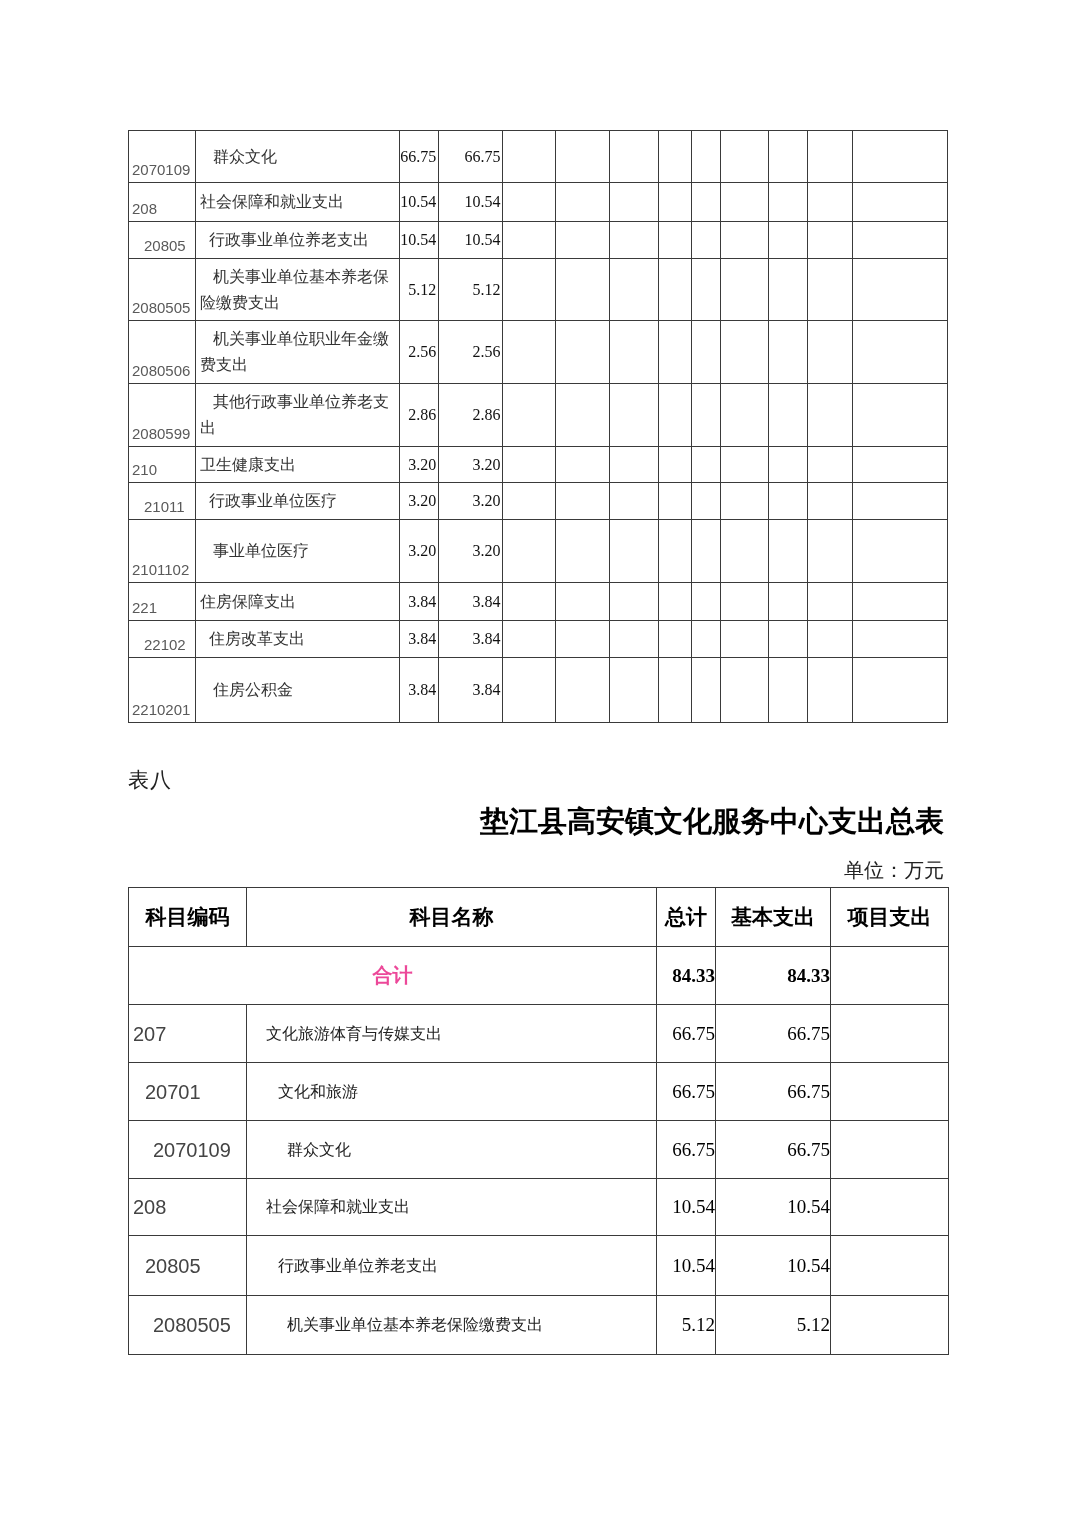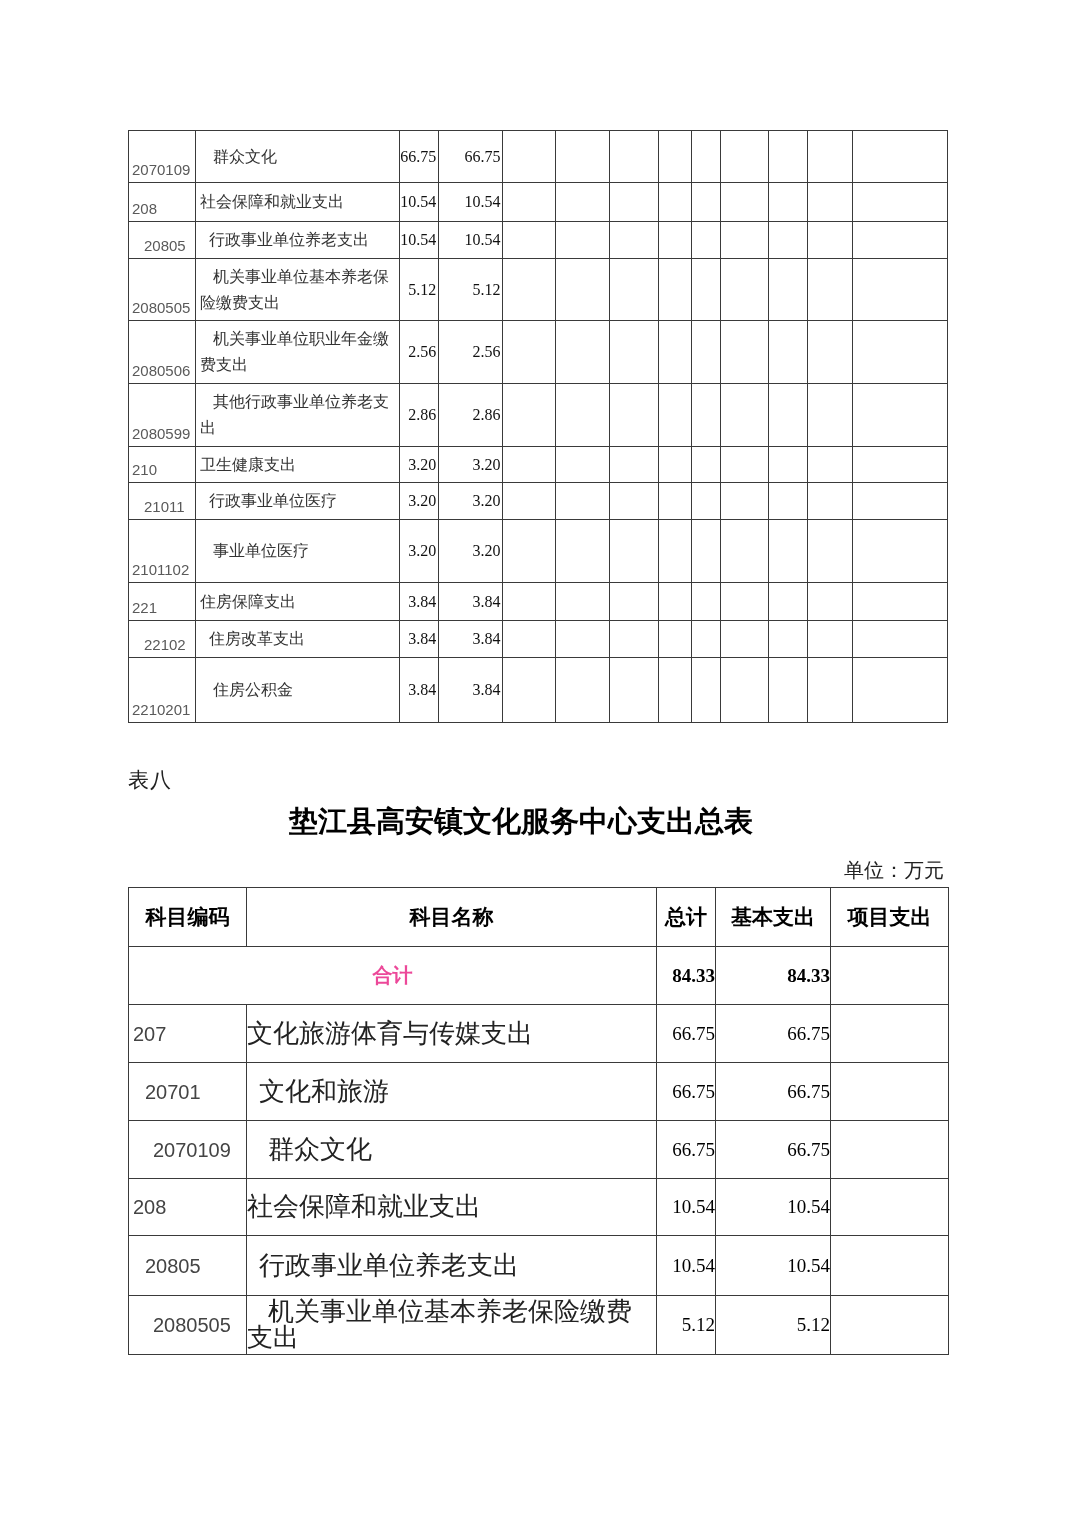--- a/index.html
+++ b/index.html
@@ -28,21 +28,21 @@
     vertical-align:middle;text-align:right;font-size:16px;color:#111;
     padding-right:2px;
   }
 
   
   .table-label{
     position:absolute;left:128px;top:766px;font-size:21px;color:#222;
     letter-spacing:1px;
   }
   .doc-title{
-    position:absolute;left:111px;top:802px;width:820px;text-align:center;
+    position:absolute;left:124px;top:802px;width:820px;text-align:right;
     font-size:29px;font-weight:bold;color:#000;letter-spacing:0px;
   }
   .unit-note{
     position:absolute;left:128px;top:857px;width:816px;text-align:right;
     font-size:20px;color:#222;
   }
 
   
   .t2{position:absolute;left:128px;top:887px;width:820px;}
   .t2 th{
@@ -50,22 +50,22 @@
     font-size:21px;font-weight:bold;color:#000;text-align:center;vertical-align:middle;
   }
   .t2 td.code{
     vertical-align:middle;text-align:left;
     font-family:"Liberation Sans","DejaVu Sans",sans-serif;
     font-size:20px;color:#444;padding-left:4px;line-height:24px;
   }
   .t2 td.code.l2{padding-left:16px;margin-left:48px;}
   .t2 td.code.l3{padding-left:24px;}
   .t2 td.name{
-    vertical-align:middle;text-align:left;font-size:26px;color:#222;
-    padding-left:0;line-height:26px;
+    vertical-align:middle;text-align:left;font-size:16px;color:#222;
+    padding-left:19px;line-height:26px;
   }
   .t2 td.name.l2{text-indent:12px;}
   .t2 td.name.l3{text-indent:21px;}
   .t2 td.val{
     vertical-align:middle;text-align:right;font-size:19px;color:#000;padding-right:0;
   }
   .t2 td.total-name{
     vertical-align:middle;text-align:center;font-size:20px;font-weight:bold;color:#ec4899;
   }
   .t2 tr.total-row td.val{font-weight:bold;}

